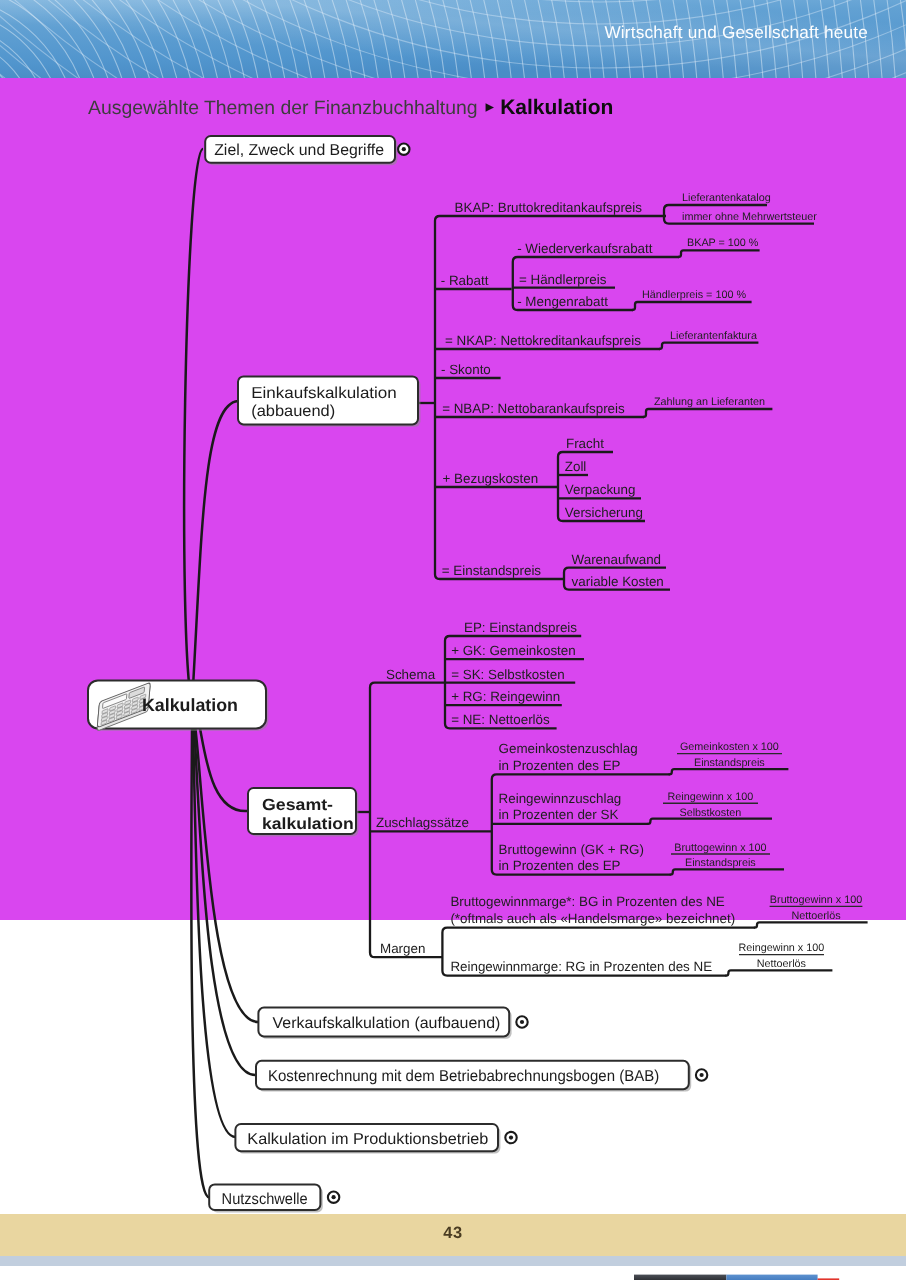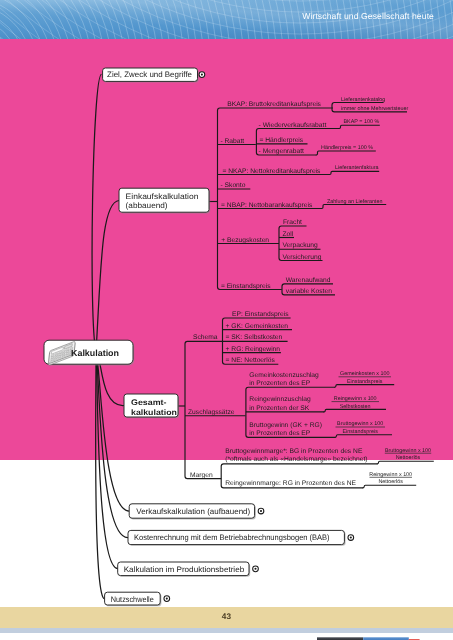--- a/index.html
+++ b/index.html
@@ -1,18 +1,18 @@
 <!DOCTYPE html>
 <html><head>
 <meta charset="utf-8">
 <style>
 html,body{margin:0;padding:0;background:#fff;}
 body{width:453px;height:640px;font-family:"Liberation Sans",sans-serif;overflow:hidden;position:relative;
      -webkit-font-smoothing:antialiased;text-rendering:geometricPrecision;}
-#page{position:absolute;left:0;top:0;width:453px;height:460px;background:#ec4899;}
+#page{position:absolute;left:0;top:0;width:453px;height:460px;background:#d946ef;}
 
 
 #header-band{position:absolute;left:0;top:0;width:453px;height:39px;overflow:hidden;}
 #header-band svg{position:absolute;left:0;top:0;display:block;}
 #header-title{position:absolute;right:19px;top:11px;color:#fdfeff;font-size:8.6px;
   white-space:nowrap;letter-spacing:.1px;}
 
 
 #subtitle{position:absolute;left:44px;top:46px;white-space:nowrap;line-height:13px;}
 .sub-pre{font-size:9.7px;color:#3d3d3d;}
@@ -184,20 +184,23 @@
 <circle cx="300.0" cy="-330.0" r="705.0"></circle>
 <circle cx="300.0" cy="-330.0" r="716.0"></circle>
 <circle cx="300.0" cy="-330.0" r="727.0"></circle>
 </g>
 <rect x="0" y="0" width="453" height="39" fill="url(#hsweep)"></rect>
 </g>
 </svg>
     <span id="header-title">Wirtschaft und Gesellschaft  heute</span>
   </div>
 
+  <div id="subtitle">
+    <span class="sub-pre">Ausgewählte Themen der Finanzbuchhaltung</span><span class="sub-arrow">▸</span><span class="sub-topic">Kalkulation</span>
+  </div>
 
   <div id="map">
 <svg width="453" height="640" viewBox="0 0 453 640">
 <g fill="none" stroke="#1a1a1a" stroke-linecap="butt" stroke-linejoin="round" stroke-width="1.25">
 <path d="M101.5 74.5 C 92.5 74 88.5 320 96 352"></path>
 <path d="M119 200.5 C 101 202 101 270 96 352"></path>
 <path d="M96.0 352.0 C 102.5 357.0 100.0 407.5 124.0 405.5"></path>
 <path d="M96.0 352.0 C 101.2 372.0 103.0 512.5 129.5 511.0"></path>
 <path d="M96.0 352.0 C 99.6 372.0 99.5 539.0 128.0 537.5"></path>
 <path d="M96.0 352.0 C 98.0 372.0 96.0 570.0 118.0 568.5"></path>

